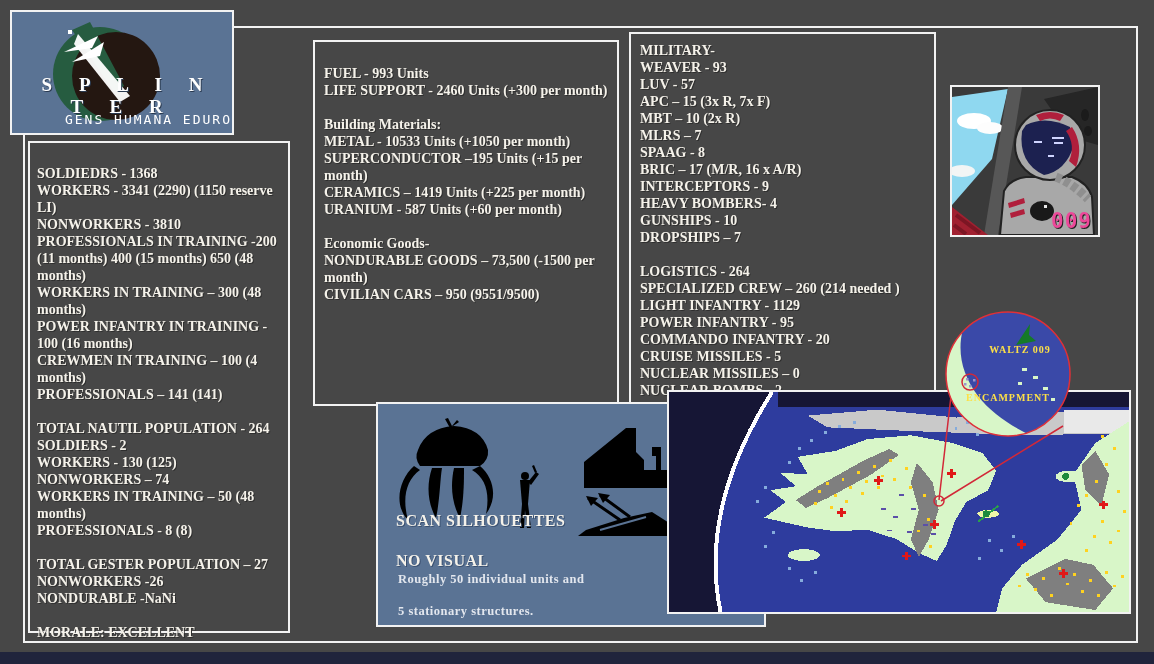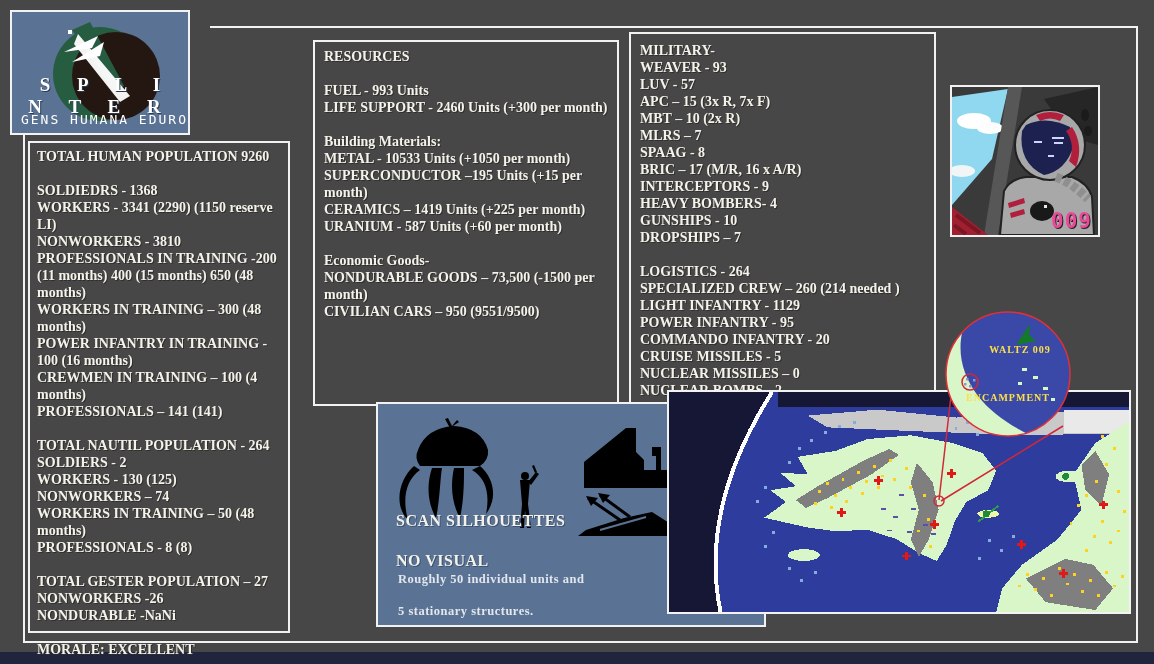--- a/index.html
+++ b/index.html
@@ -2,21 +2,21 @@
 <html><head>
 <meta charset="utf-8">
 <style>
   html,body{margin:0;padding:0;background:#474747;}
   .page{position:relative;width:1154px;height:664px;background:#474747;overflow:hidden;
         font-family:"Liberation Serif","DejaVu Serif",serif;}
   .frame-line{position:absolute;background:#f2f2f2;}
   .bottom-strip{position:absolute;left:0;top:652px;width:1154px;height:12px;background:#20243c;}
 
   
-  .logo-panel{position:absolute;left:10px;top:10px;width:180px;height:125px;
+  .logo-panel{position:absolute;left:10px;top:10px;width:224px;height:125px;
               background:#5a7394;border:2px solid #f2f2f2;box-sizing:border-box;z-index:5;}
   .logo-title{position:absolute;left:0;top:62px;width:100%;text-align:center;color:#fff;
               font-size:19px;font-weight:bold;letter-spacing:11px;text-indent:11px;
               text-shadow:1px 1px 0 #2a3a50;}
   .logo-sub{position:absolute;left:0;top:100px;width:100%;text-align:right;color:#fff;
             font-family:"DejaVu Sans Mono","Liberation Mono",monospace;font-size:13px;
             letter-spacing:2px;}
 
   
   .panel{position:absolute;border:2px solid #f2f2f2;box-sizing:border-box;color:#f5f2ea;
@@ -74,21 +74,20 @@
       <path d="M66,22 L118,84 L108,90 L62,32 Z" fill="#fff" opacity=".95"></path>
       <path d="M52,40 L86,24 L80,36 Z" fill="#fff"></path>
       <path d="M60,50 L92,30 L88,44 Z" fill="#fff"></path>
       <rect x="56" y="18" width="4" height="4" fill="#fff"></rect>
     </svg>
     <div class="logo-title">S P L I N T E R</div>
     <div class="logo-sub">GENS HUMANA EDURO</div>
   </div>
 
   <div class="panel pop-panel">
-      <div class="stat-line">TOTAL HUMAN POPULATION 9260</div>
       <div class="stat-line"></div>
       <div class="stat-line">SOLDIEDRS - 1368</div>
       <div class="stat-line">WORKERS - 3341 (2290) (1150 reserve LI)</div>
       <div class="stat-line">NONWORKERS - 3810</div>
       <div class="stat-line">PROFESSIONALS IN TRAINING -200 (11 months) 400 (15 months) 650 (48 months)</div>
       <div class="stat-line">WORKERS IN TRAINING – 300 (48 months)</div>
       <div class="stat-line">POWER INFANTRY IN TRAINING - 100 (16 months)</div>
       <div class="stat-line">CREWMEN IN TRAINING – 100 (4 months)</div>
       <div class="stat-line">PROFESSIONALS – 141 (141)</div>
       <div class="stat-line"></div>
@@ -100,21 +99,20 @@
       <div class="stat-line">PROFESSIONALS - 8 (8)</div>
       <div class="stat-line"></div>
       <div class="stat-line">TOTAL GESTER POPULATION – 27</div>
       <div class="stat-line">NONWORKERS -26</div>
       <div class="stat-line">NONDURABLE -NaNi</div>
       <div class="stat-line"></div>
       <div class="stat-line">MORALE: EXCELLENT</div>
     </div>
 
   <div class="panel res-panel">
-      <div class="stat-line">RESOURCES</div>
       <div class="stat-line"></div>
       <div class="stat-line">FUEL - 993 Units</div>
       <div class="stat-line">LIFE SUPPORT - 2460 Units (+300 per month)</div>
       <div class="stat-line"></div>
       <div class="stat-line">Building Materials:</div>
       <div class="stat-line">METAL - 10533 Units (+1050 per month)</div>
       <div class="stat-line">SUPERCONDUCTOR –195 Units (+15 per month)</div>
       <div class="stat-line">CERAMICS – 1419 Units (+225 per month)</div>
       <div class="stat-line">URANIUM - 587 Units (+60 per month)</div>
       <div class="stat-line"></div>

